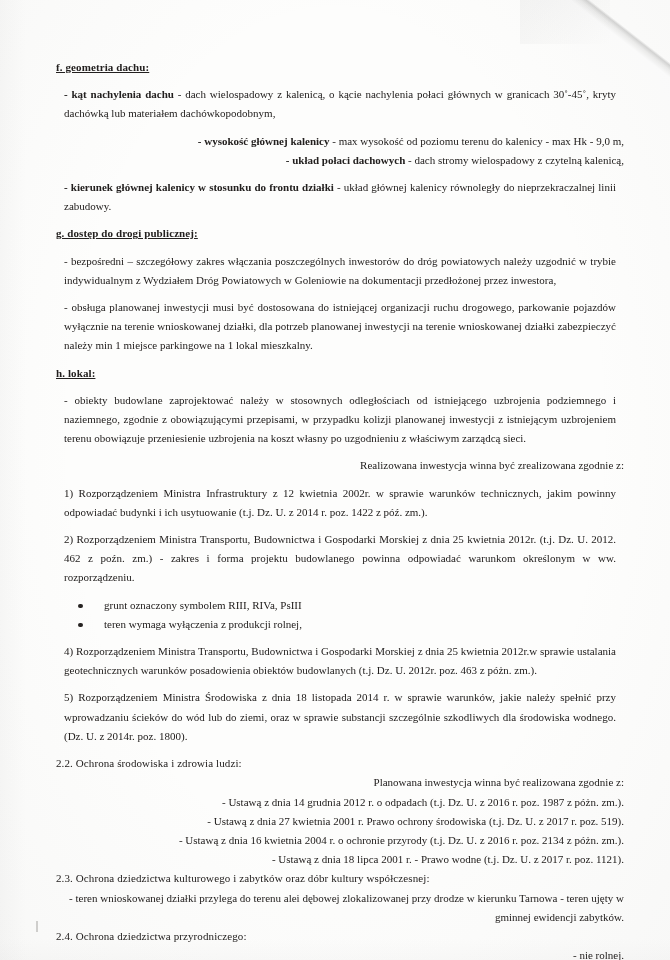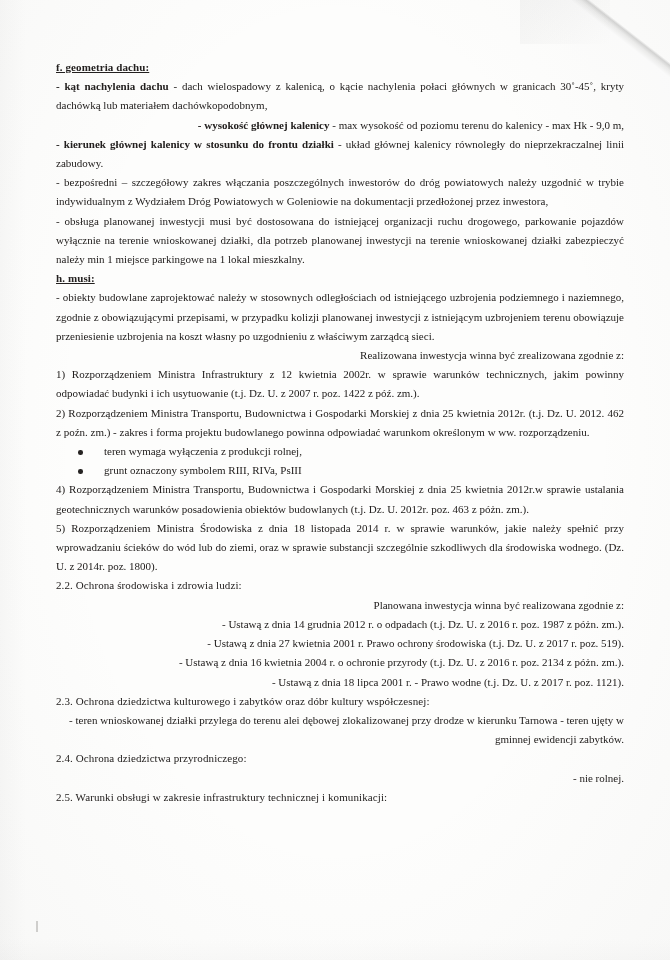--- a/index.html
+++ b/index.html
@@ -69,21 +69,21 @@
     top: 58px;
     width: 568px;
     font-size: 11px;
     line-height: 19.2px;
   }
 
   
   .just {
     text-align: justify;
     text-align-last: left;
-    margin: 0;
+    margin: 8px;
   }
   .flow { text-align: right; margin: 0; }
 
   .hd {
     font-weight: bold;
     text-decoration: underline;
     margin: 0;
     letter-spacing: 0.1px;
   }
   .hd-num {
@@ -126,42 +126,44 @@
   <div class="edge-speck"></div>
 
   <div class="body-text">
 
     <div class="hd">f. geometria dachu:</div>
 
     <p class="just"><span class="lead">- kąt nachylenia dachu</span><span> - dach wielospadowy z kalenicą, o kącie nachylenia połaci głównych w granicach 30˚-45˚, kryty dachówką lub materiałem dachówkopodobnym,</span></p>
 
     <p class="flow"><span class="lead">- wysokość głównej kalenicy</span><span> - max wysokość od poziomu terenu do kalenicy - max Hk - 9,0 m,</span></p>
 
+    <p class="flow"><span class="lead">- układ połaci dachowych</span><span> - dach stromy wielospadowy z czytelną kalenicą,</span></p>
 
     <p class="just"><span class="lead">- kierunek głównej kalenicy w stosunku do frontu działki</span><span> - układ głównej kalenicy równoległy do nieprzekraczalnej linii zabudowy.</span></p>
 
+    <div class="hd">g. dostęp do drogi publicznej:</div>
 
     <p class="just">- bezpośredni – szczegółowy zakres włączania poszczególnych inwestorów do dróg powiatowych należy uzgodnić w trybie indywidualnym z Wydziałem Dróg Powiatowych w Goleniowie na dokumentacji przedłożonej przez inwestora,</p>
 
     <p class="just">- obsługa planowanej inwestycji musi być dostosowana do istniejącej organizacji ruchu drogowego, parkowanie pojazdów wyłącznie na terenie wnioskowanej działki, dla potrzeb planowanej inwestycji na terenie wnioskowanej działki zabezpieczyć należy min 1 miejsce parkingowe na 1 lokal mieszkalny.</p>
 
-    <div class="hd">h. musi:</div>
+    <div class="hd">h. lokal:</div>
 
     <p class="just">- obiekty budowlane zaprojektować należy w stosownych odległościach od istniejącego uzbrojenia podziemnego i naziemnego, zgodnie z obowiązującymi przepisami, w przypadku kolizji planowanej inwestycji z istniejącym uzbrojeniem terenu obowiązuje przeniesienie uzbrojenia na koszt własny po uzgodnieniu z właściwym zarządcą sieci.</p>
 
     <p class="flow">Realizowana inwestycja winna być zrealizowana zgodnie z:</p>
 
-    <p class="just">1) Rozporządzeniem Ministra Infrastruktury z 12 kwietnia 2002r. w sprawie warunków technicznych, jakim powinny odpowiadać budynki i ich usytuowanie (t.j. Dz. U. z 2007 r. poz. 1422 z póź. zm.).</p>
+    <p class="just">1) Rozporządzeniem Ministra Infrastruktury z 12 kwietnia 2002r. w sprawie warunków technicznych, jakim powinny odpowiadać budynki i ich usytuowanie (t.j. Dz. U. z 2014 r. poz. 1422 z póź. zm.).</p>
 
     <p class="just">2) Rozporządzeniem Ministra Transportu, Budownictwa i Gospodarki Morskiej z dnia 25 kwietnia 2012r. (t.j. Dz. U. 2012. 462 z poźn. zm.) - zakres i forma projektu budowlanego powinna odpowiadać warunkom określonym w ww. rozporządzeniu.</p>
 
 
     <ul class="bullets">
+      <li>grunt oznaczony symbolem RIII, RIVa, PsIII</li>
       <li>teren wymaga wyłączenia z produkcji rolnej,</li>
-      <li>grunt oznaczony symbolem RIII, RIVa, PsIII</li>
     </ul>
 
     <p class="just">4) Rozporządzeniem Ministra Transportu, Budownictwa i Gospodarki Morskiej z dnia 25 kwietnia 2012r.w sprawie ustalania geotechnicznych warunków posadowienia obiektów budowlanych (t.j. Dz. U. 2012r. poz. 463 z póżn. zm.).</p>
 
     <p class="just">5) Rozporządzeniem Ministra Środowiska z dnia 18 listopada 2014 r. w sprawie warunków, jakie należy spełnić przy wprowadzaniu ścieków do wód lub do ziemi, oraz w sprawie substancji szczególnie szkodliwych dla środowiska wodnego. (Dz. U. z 2014r. poz. 1800).</p>
 
     <div class="hd-num">2.2. Ochrona środowiska i zdrowia ludzi:</div>
 
     <p class="flow">Planowana inwestycja winna być realizowana zgodnie z:</p>
 

